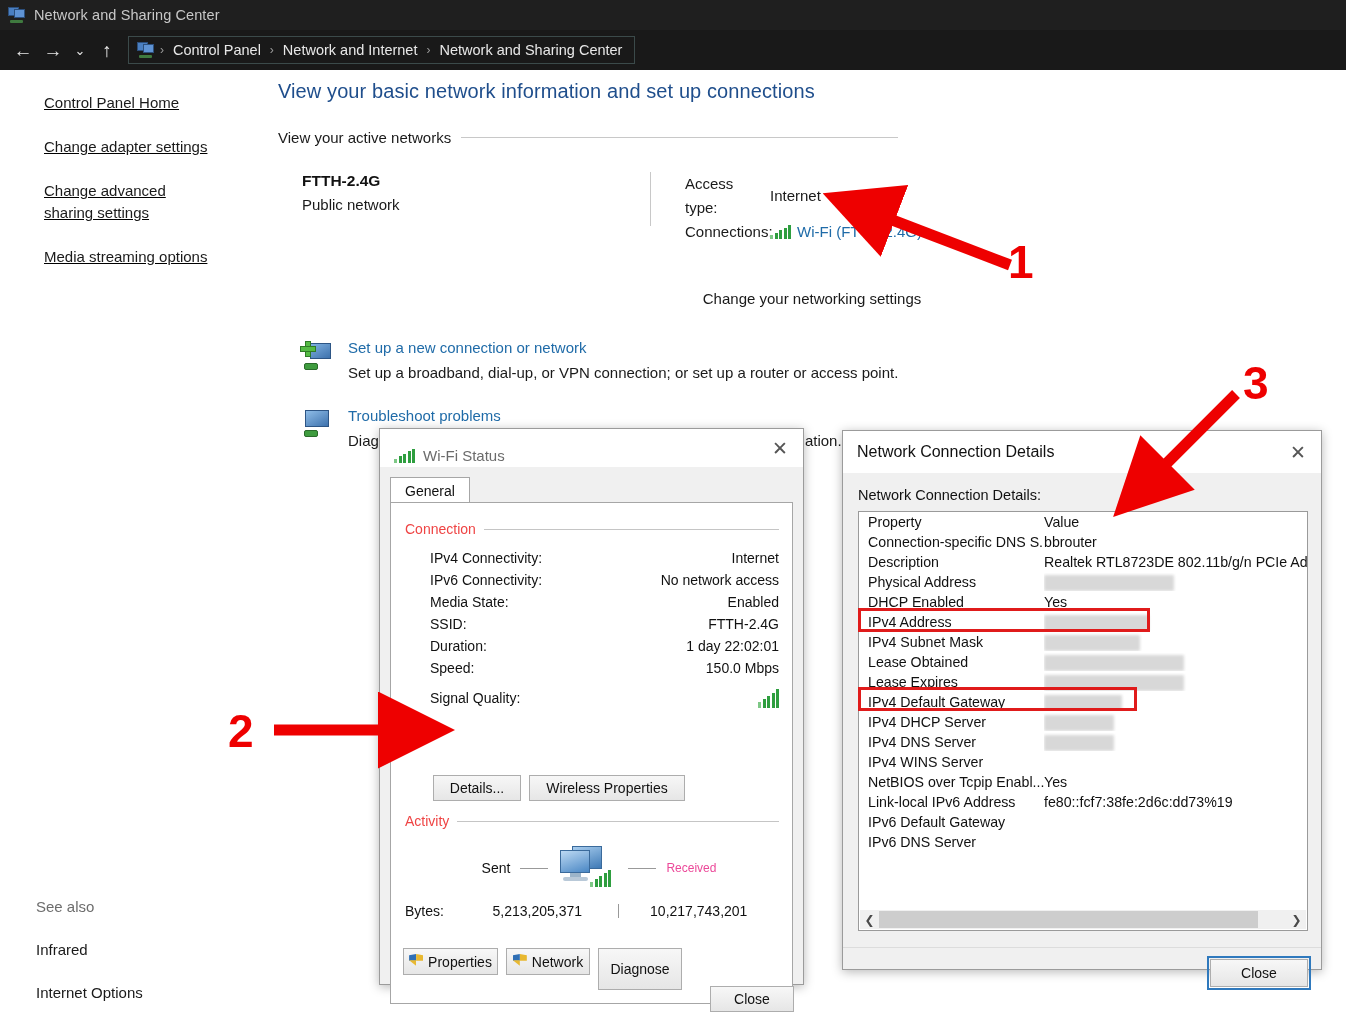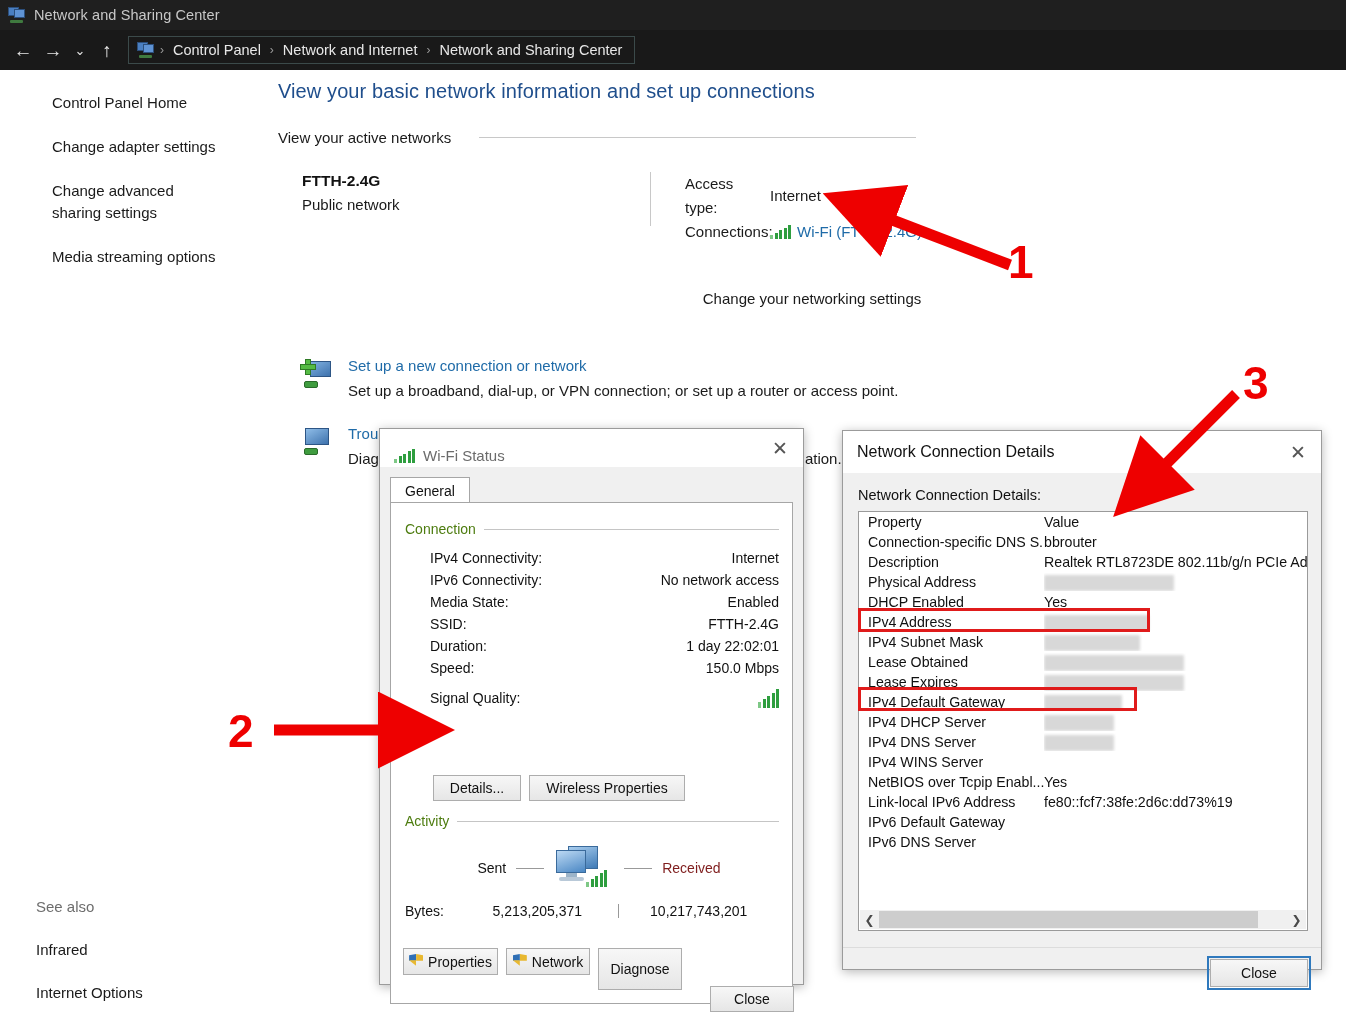--- a/index.html
+++ b/index.html
@@ -45,30 +45,30 @@
   .neticon .m1{ left:0; top:0; width:11px; height:9px; background:#4a7fc1; border:1px solid #2c4f7c; }
   .neticon .m2{ left:6px; top:2px; width:11px; height:9px; background:#5f93d4; border:1px solid #2c4f7c; }
   .neticon .base{ left:2px; bottom:0px; width:13px; height:3px; background:#3f7a3f; border-radius:1px; }
 
   
   #sidebar{ position:absolute; left:0; top:70px; width:278px; height:958px; background:#fff; }
   .side-link{
     color:#1a1a1a; font-size:15px; padding:2px 0 2px 36px; line-height:22px; cursor:pointer;
   }
   .side-link.muted{ color:#6d6d6d; }
-  #sidebar .top{ position:absolute; left:16px; top:20px; width:278px; }
+  #sidebar .top{ position:absolute; left:8px; top:20px; width:278px;text-decoration:underline; }
   #sidebar .top .side-link{ margin-bottom:18px; }
   #sidebar .seealso{ position:absolute; left:0; top:824px; width:278px; }
   #sidebar .seealso .side-link{ margin-bottom:17px; }
 
   
   #main{ position:absolute; left:278px; top:70px; width:1068px; height:958px; }
   #page-title{ font-size:20px; color:#1f4e8c; margin:10px 0 0 0; font-weight:400; letter-spacing:.1px; }
 
-  .sect-head{ display:flex; align-items:center; gap:28px; margin-top:26px; }
+  .sect-head{ display:flex; align-items:center; gap:10px; margin-top:26px; }
   .sect-head .lbl{ font-size:15px; color:#1a1a1a; white-space:nowrap; }
   .sect-head .rule{ flex:1; height:1px; background:#c8c8c8; }
   .sect-head.short .rule{ max-width:437px; }
 
   
   #active-net{ display:flex; margin-top:26px; }
   #active-net .leftcol{ width:372px; padding-left:24px; }
   #active-net .netname{ font-size:15.5px; font-weight:bold; color:#111; }
   #active-net .nettype{ font-size:15px; color:#1a1a1a; margin-top:6px; }
   #active-net .vrule{ width:1px; background:#c8c8c8; margin:0 0; }
@@ -123,21 +123,21 @@
     height:26px; padding:0 14px; display:flex; align-items:center;
     font-size:14px; color:#111; background:#fff;
     border:1px solid #a6a6a6; border-bottom:none;
   }
   .tabpanel{
     position:absolute; left:10px; top:35px; right:10px; height:502px;
     background:#fff; border:1px solid #a6a6a6;
   }
   .group{ position:absolute; }
   .group .g-head{ display:flex; align-items:center; gap:8px; }
-  .group .g-head .gl{ font-size:14px; color:#4d7c0f; white-space:nowrap; }
+  .group .g-head .gl{ font-size:14px; color:#ef4444; white-space:nowrap; }
   .group .g-head .gr{ flex:1; height:1px; background:#c5c5c5; }
   .row{ display:flex; font-size:14px; color:#111; line-height:22px; }
   .row .lab{ width:225px; padding-left:25px; }
   .row .val{ flex:1; text-align:right; }
 
   .btn{
     background:linear-gradient(#f7f7f7,#e6e6e6);
     border:1px solid #adadad; font-size:14px; color:#111;
     display:inline-flex; align-items:center; justify-content:center; gap:5px;
     cursor:pointer; height:26px; font-family:"Liberation Sans", sans-serif;
@@ -388,21 +388,21 @@
             <i class="foot"></i>
           <span class="bars" style="position:absolute;left:32px;top:26px;height:17px;">
             <b style="height:5px"></b>
               <b style="height:8px"></b>
               <b style="height:11px"></b>
               <b style="height:14px"></b>
               <b style="height:17px"></b>
           </span>
         </span>
         <span style="display:inline-block;width:28px;height:1px;background:#999;margin:0 10px;"></span>
-        <span style="font-size:14px;color:#7f1d1d;">Received</span>
+        <span style="font-size:12px;color:#ec4899;">Received</span>
       </div>
 
       <div style="position:absolute; left:14px; top:400px; width:374px; display:flex; align-items:center; font-size:14px; color:#111;">
         <span style="width:52px;">Bytes:</span>
         <span style="flex:1; text-align:center;">5,213,205,371</span>
         <span style="width:1px;height:14px;background:#999;"></span>
         <span style="flex:1; text-align:center;">10,217,743,201</span>
       </div>
 
       <button class="btn" style="position:absolute; left:12px; top:445px; width:95px; height:27px;">

